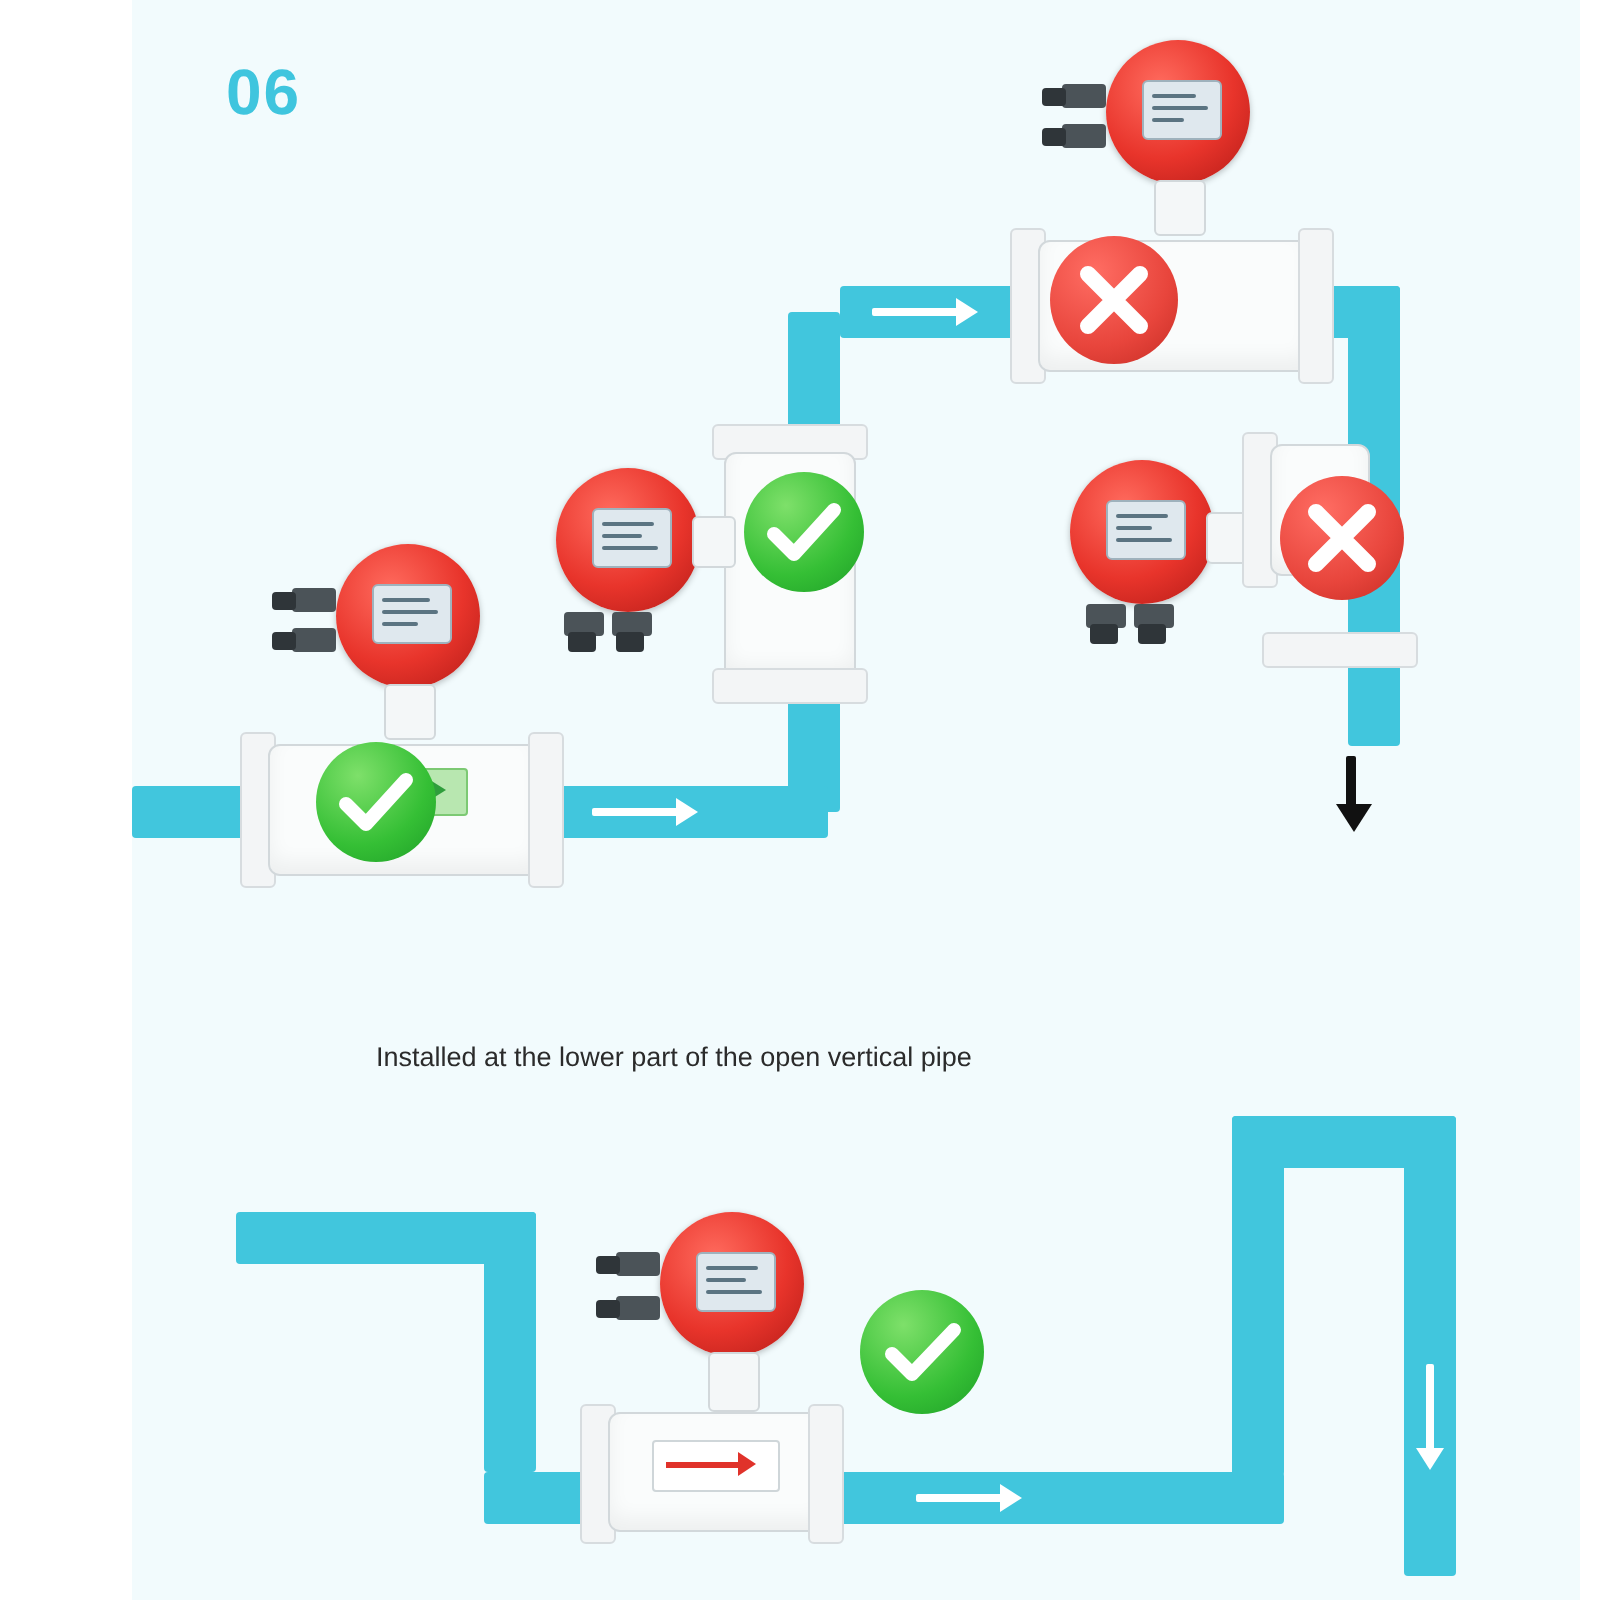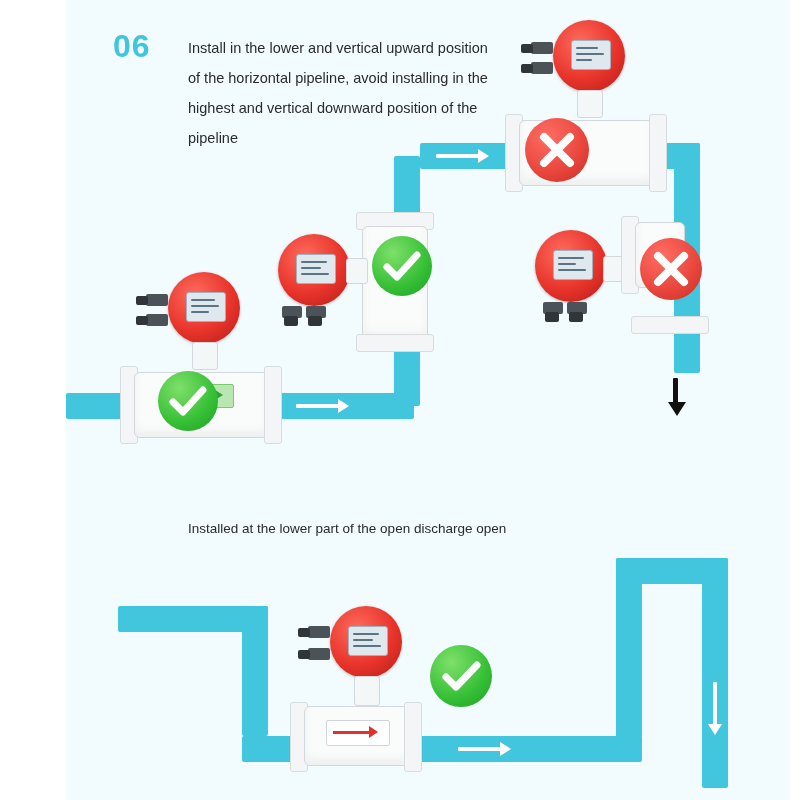--- a/index.html
+++ b/index.html
@@ -142,21 +142,20 @@
 </style>
 </head>
 <body>
 
 <div id="stage">
 
   <div class="gutter-left"></div>
   <div class="gutter-right"></div>
 
   <div class="step-number">06</div>
-  <div class="header-text">Install in the lower and vertical upward position of the horizontal pipeline, avoid installing in the highest and vertical downward position of the pipeline</div>
 
   <div class="pipe pipe-h" style="left:420px;top:143px;width:280px;"></div>
 
   <div class="pipe pipe-v" style="left:674px;top:143px;height:230px;"></div>
 
   <div class="pipe pipe-v" style="left:394px;top:156px;height:250px;"></div>
 
   <div class="pipe pipe-h" style="left:232px;top:393px;width:182px;"></div>
 
   <div class="pipe pipe-h" style="left:66px;top:393px;width:62px;"></div>
@@ -268,21 +267,21 @@
     <div class="flange" style="left:86px;top:0px;width:16px;height:76px;"></div>
     <div class="body" style="left:100px;top:6px;width:48px;height:64px;"></div>
     <div class="flange" style="left:96px;top:100px;width:76px;height:16px;"></div>
   </div>
   <div class="badge bad" style="left:640px;top:238px;width:62px;height:62px;">
     <svg class="glyph" viewBox="0 0 62 62">
       <path d="M18 18 L44 44 M44 18 L18 44" stroke="#ffffff" stroke-width="8" fill="none" stroke-linecap="round"></path>
     </svg>
   </div>
 
-  <div class="sub-caption">Installed at the lower part of the open discharge open</div>
+  <div class="sub-caption">Installed at the lower part of the open vertical pipe</div>
 
   <div class="pipe pipe-h" style="left:118px;top:606px;width:150px;"></div>
   <div class="pipe pipe-v" style="left:242px;top:606px;height:130px;"></div>
   <div class="pipe pipe-h" style="left:242px;top:736px;width:400px;"></div>
   <div class="pipe pipe-v" style="left:616px;top:558px;height:180px;"></div>
   <div class="pipe pipe-h" style="left:616px;top:558px;width:112px;"></div>
   <div class="pipe pipe-v" style="left:702px;top:558px;height:230px;"></div>
 
   <div style="position:absolute;left:458px;top:742px;">
     <div class="arrow-line" style="left:0;top:5px;width:44px;"></div>

